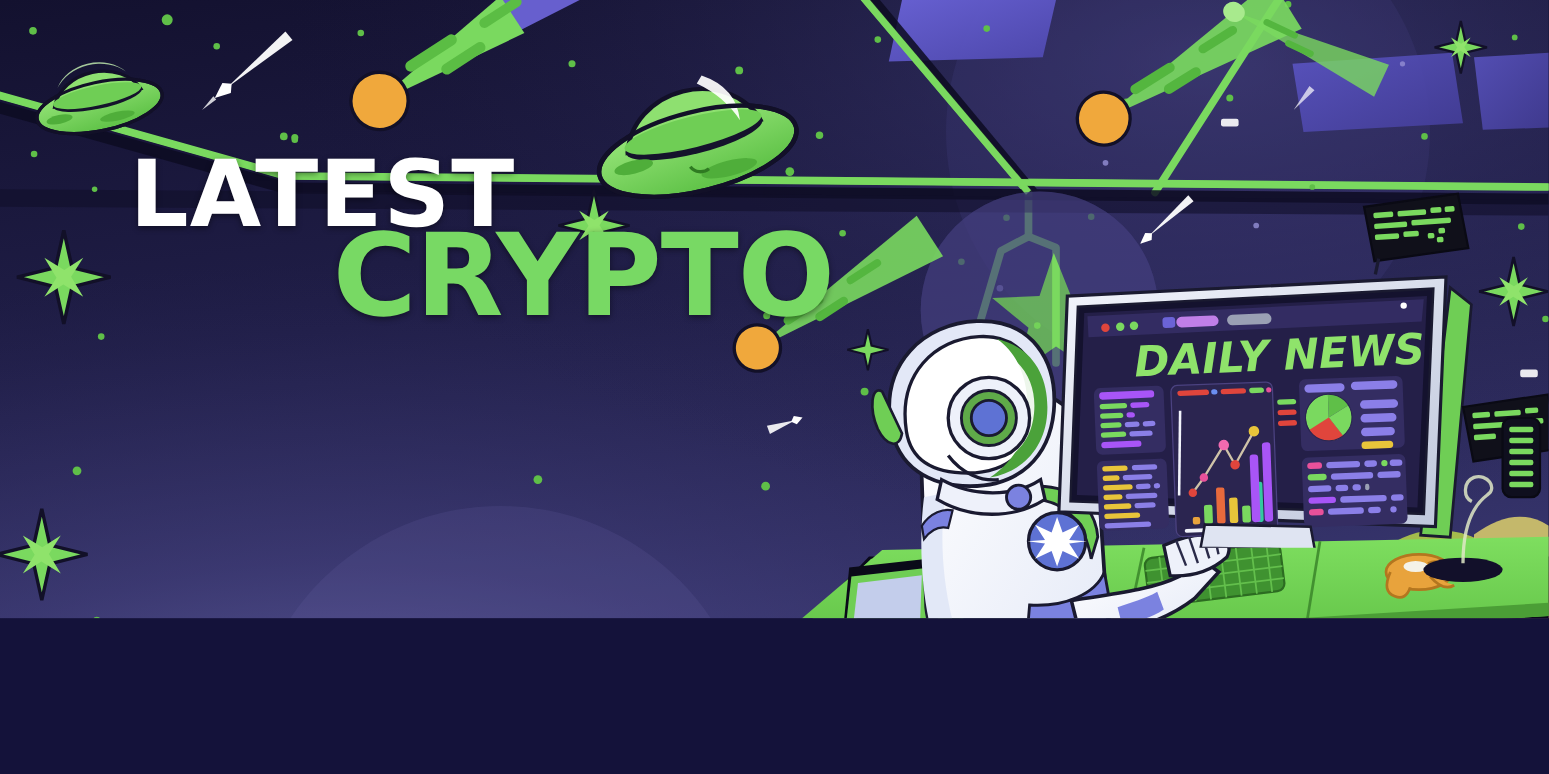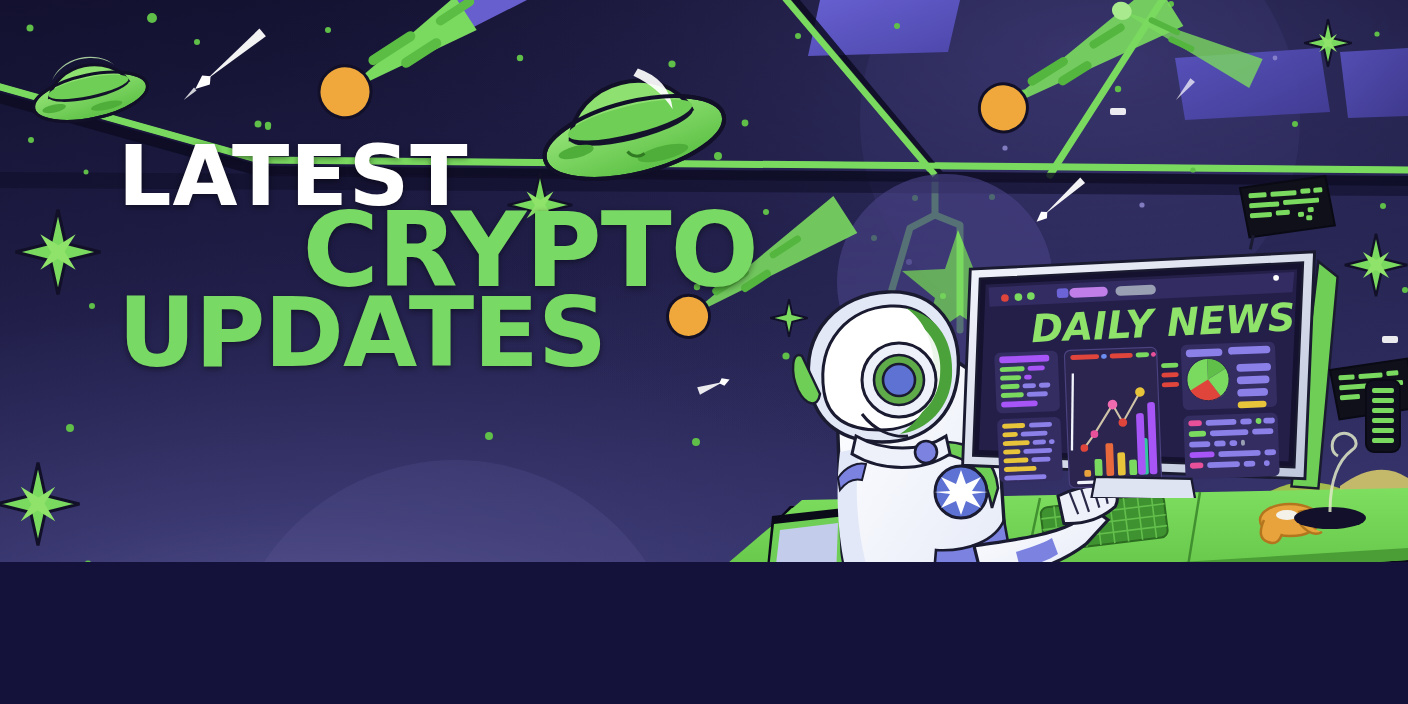--- a/index.html
+++ b/index.html
@@ -465,21 +465,20 @@
         <circle cx="926" cy="452" r="11" fill="#7b82e0" stroke="#1a1a30" stroke-width="2.6"></circle>
       </g>
 
       <path d="M838,478 C846,466 858,462 866,464 L862,480 C854,478 846,482 840,490 Z" fill="#7b82e0" stroke="#1a1a30" stroke-width="2"></path>
     </g>
   </svg>
 
   <div id="headline">
     <span class="ln ln1">LATEST</span>
     <span class="ln ln2">CRYPTO</span>
-    <span class="ln ln4">UPDATES</span>
   </div>
 
   <svg id="monitor" width="400" height="260" viewBox="0 0 400 260">
     <defs>
       <linearGradient id="frameG" x1="0" y1="0" x2="1" y2="1">
         <stop offset="0%" stop-color="#f3f5fc"></stop>
           <stop offset="100%" stop-color="#bfc7dc"></stop>
       </linearGradient>
     </defs>
 

